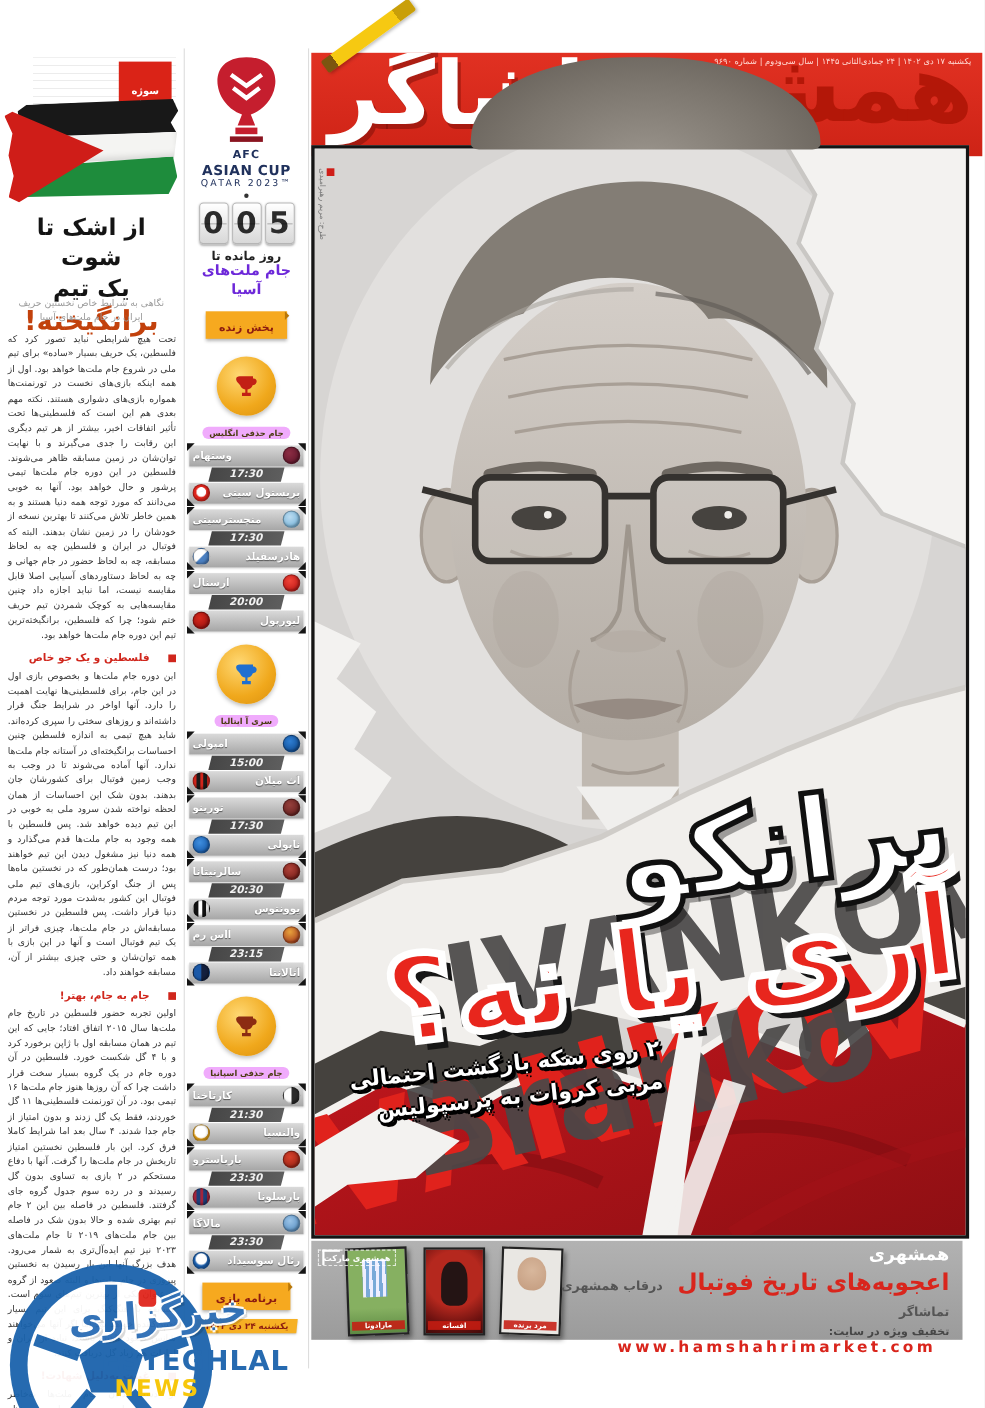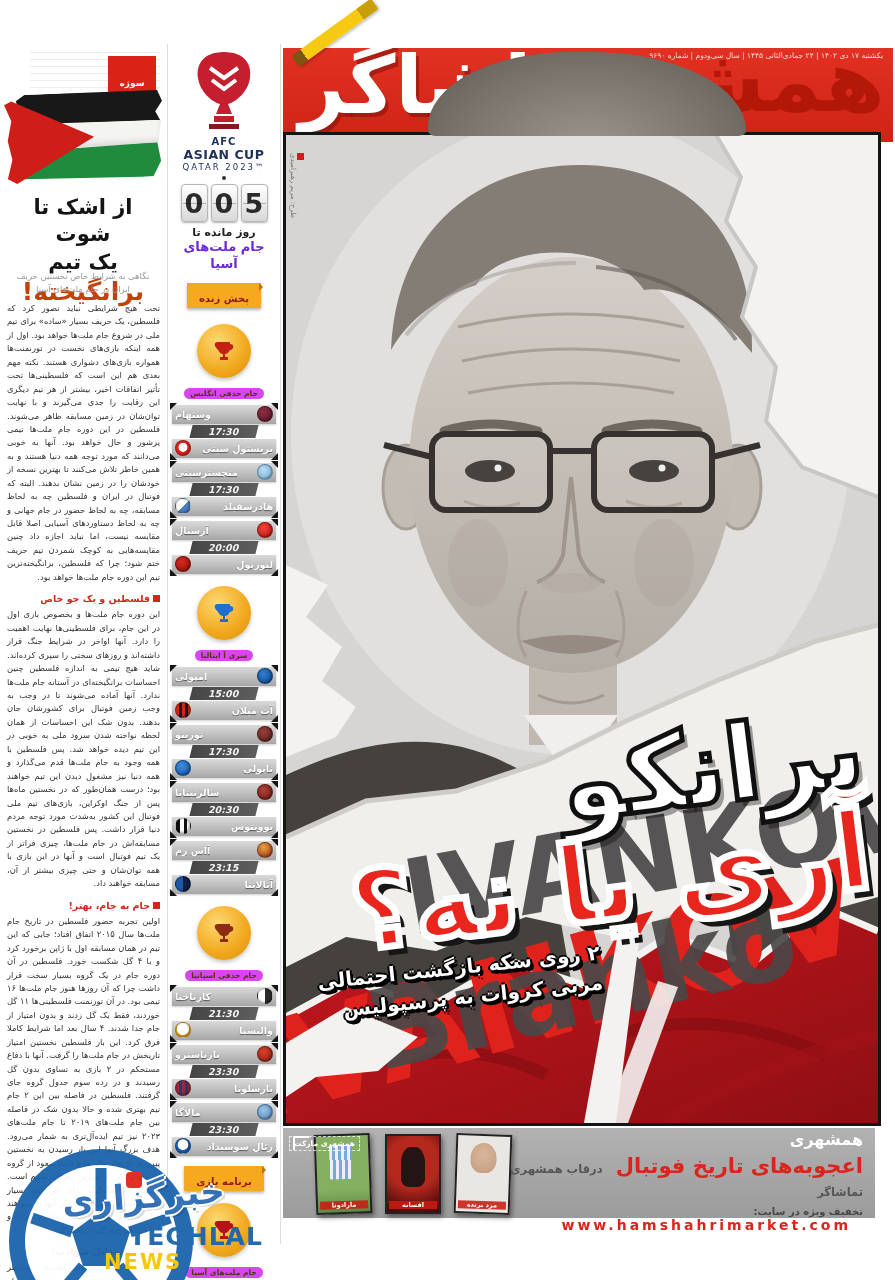--- a/index.html
+++ b/index.html
@@ -56,21 +56,21 @@
              clip-path:polygon(0 6%,8% 2%,96% 48%,10% 98%,0 92%,6% 70%,2% 48%,7% 25%);}
 
   .a-title{position:absolute;left:4px;top:194px;width:158px;text-align:center;direction:rtl;z-index:1;}
   .a-title .l{display:block;font-weight:900;color:#141414;font-size:21px;line-height:1.3;}
   .a-title .red{color:#c2410c;font-size:25px;}
   .a-sub{position:absolute;left:8px;top:270px;width:150px;font-size:8.5px;color:#9a9a9a;text-align:center;
          direction:rtl;line-height:1.55;z-index:1;}
   .article{position:absolute;left:7px;top:302px;width:153px;direction:rtl;text-align:justify;
            font-size:8.4px;line-height:1.6;color:#333;z-index:1;}
   .article p{margin:0 0 5px;}
-  .sec-h{color:#d0261c;font-size:9.5px;font-weight:bold;margin:7px 0 2px;display:flex;gap:3px;align-items:center;}
+  .sec-h{color:#d0261c;font-size:9.5px;font-weight:bold;margin:7px 0 2px;display:flex;gap:17px;align-items:center;}
   .sq{width:7px;height:7px;background:#d0261c;display:inline-block;flex:none;}
 
   
   .fixcol{position:absolute;left:167px;top:44px;width:108px;height:1200px;z-index:1;
           border-left:1px solid #ddd;border-right:1px solid #ddd;padding:0 2px;
           display:flex;flex-direction:column;align-items:center;}
   .afc{text-align:center;margin-top:4px;}
   .afc1{font-size:10px;font-weight:bold;color:#20315c;letter-spacing:1px;}
   .afc2{font-size:12.5px;font-weight:900;color:#20315c;letter-spacing:.5px;}
   .afc3{font-size:8.5px;color:#20315c;letter-spacing:2px;}
@@ -82,21 +82,21 @@
   .digit::after{content:"";position:absolute;left:1px;right:1px;top:50%;height:1px;background:rgba(0,0,0,.25);}
   .cdown1{font-size:11px;font-weight:900;color:#222;margin-top:4px;direction:rtl;text-align:center;}
   .cdown2{font-size:13px;font-weight:900;color:#6d28d9;direction:rtl;text-align:center;line-height:1.3;}
   .ytab{background:#f6a91f;color:#8c1b10;font-size:10px;font-weight:900;padding:10px 12px 4px;margin:10px auto 4px;
         direction:rtl;position:relative;box-shadow:0 2px 3px rgba(0,0,0,.3);width:max-content;}
   .ytab::after{content:"";position:absolute;right:-6px;top:0;border:4px solid transparent;border-left-color:#b97708;}
   .league-head{text-align:center;margin:12px 0 3px;}
   .league-badge{width:54px;height:54px;border-radius:50%;margin:0 auto 3px;display:flex;align-items:center;
         justify-content:center;background:radial-gradient(circle at 38% 32%,#ffd873,#f0a81c 60%,#d98f0e);
         box-shadow:0 2px 4px rgba(0,0,0,.25);}
-  .league-name{font-size:7.5px;font-weight:bold;color:#4a3b10;background:#d946ef;border-radius:6px;
+  .league-name{font-size:7.5px;font-weight:bold;color:#4a3b10;background:#f0abfc;border-radius:6px;
         padding:1px 6px;display:inline-block;direction:rtl;}
   .match{width:104px;margin:5px 0;position:relative;}
   .notch{position:absolute;width:0;height:0;}
   .notch.tl{left:-2px;top:-2px;border-top:7px solid #151515;border-right:7px solid transparent;}
   .notch.tr{right:-2px;top:-2px;border-top:7px solid #151515;border-left:7px solid transparent;}
   .notch.bl{left:-2px;bottom:-2px;border-bottom:7px solid #151515;border-right:7px solid transparent;}
   .notch.br{right:-2px;bottom:-2px;border-bottom:7px solid #151515;border-left:7px solid transparent;}
   .bar{height:19px;background:linear-gradient(180deg,#dadada,#a6a6a6);display:flex;align-items:center;
        justify-content:space-between;padding:0 3px;direction:ltr;box-shadow:0 1px 2px rgba(0,0,0,.2);}
   .tname{font-size:9.5px;font-weight:bold;color:#fff;text-shadow:0 1px 1px rgba(0,0,0,.55);direction:rtl;
@@ -451,25 +451,20 @@
             <span class="tname">مالاگا</span>
             <span class="tbadge" style="background: radial-gradient(circle at 40% 35%, rgb(156, 196, 232), rgb(76, 134, 187));"></span>
           </div>
           <div class="time">23:30</div>
           <div class="bar away">
             <span class="tbadge" style="background: radial-gradient(circle at 50% 40%, rgb(255, 255, 255) 45%, rgb(27, 95, 174) 52%);"></span>
             <span class="tname">رئال سوسیداد</span>
           </div>
         </div>
         <div class="ytab">برنامه بازی</div>
-        <div class="league-head"><div class="league-badge">
-            <svg viewBox="0 0 24 24" width="24" height="24">
-              <path d="M6 3h12v2c2.2 0 3.5 1 3.3 3-.2 1.8-1.7 3-3.6 3.2C16.9 13.4 15 14.8 13 15v3h3v3H8v-3h3v-3c-2-.2-3.9-1.6-4.7-3.8C4.4 9 2.9 7.8 2.7 6 2.5 4 3.8 3 6 3z" fill="#b5121b"></path>
-            </svg>
-          </div><div class="league-name">جام ملت‌های آسیا</div></div>
         <div class="date-label">یکشنبه ۲۴ دی ۱۴۰۲</div>
       </div>
   </div>
 
   <div class="banner">
     <div class="cropmark"></div>
     <div class="covers" id="covers">
         <div class="cover cover1">
           <span class="cover-art"></span>
           <span class="cover-title">مارادونا</span>

